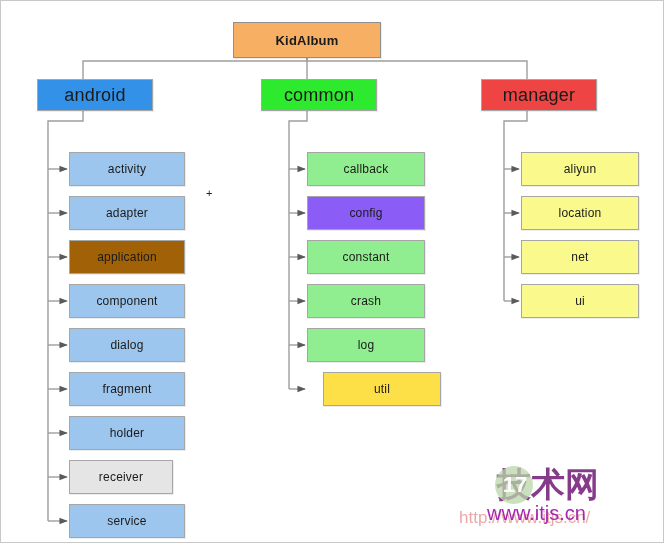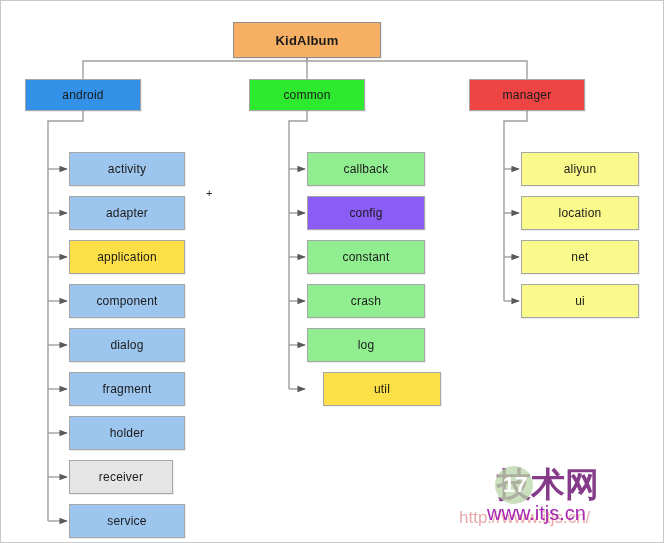--- a/index.html
+++ b/index.html
@@ -38,21 +38,22 @@
     color: #1a1a1a;
     letter-spacing: 0.2px;
     box-shadow: 1px 1px 0 rgba(0,0,0,0.07);
   }
   .node.root {
     font-weight: bold;
     font-size: 13px;
     border-color: #8f8f8f;
   }
   .node.lvl1 {
-    font-size: 12px;
+    font-size: 18px;
+    margin-left: 12px;
   }
   .watermark {
     position: absolute;
     right: 8px;
     bottom: 6px;
     width: 196px;
     height: 78px;
     pointer-events: none;
   }
   .wm-logo {
@@ -164,21 +165,21 @@
 
   <div class="node root" style="left: 232px; top: 6px; width: 148px; height: 36px; background: rgb(247, 175, 99); margin-top: 15px;">KidAlbum</div>
 
   <div class="node lvl1" style="left: 24px; top: 78px; width: 116px; height: 32px; background: rgb(51, 146, 232);">android</div>
   <div class="node lvl1" style="left: 248px; top: 78px; width: 116px; height: 32px; background: rgb(46, 234, 46);">common</div>
   <div class="node lvl1" style="left: 468px; top: 78px; width: 116px; height: 32px; background: #ef4444;">manager</div>
 
   <div id="leaf-host">
       <div class="node leaf" style="left: 68px; top: 151px; width: 116px; height: 34px; background: rgb(157, 198, 238);">activity</div>
       <div class="node leaf" style="left: 68px; top: 195px; width: 116px; height: 34px; background: rgb(157, 198, 238);">adapter</div>
-      <div class="node leaf" style="left: 68px; top: 239px; width: 116px; height: 34px; background: #fde047;">application</div>
+      <div class="node leaf" style="left: 68px; top: 239px; width: 116px; height: 34px; background: #a16207;">application</div>
       <div class="node leaf" style="left: 68px; top: 283px; width: 116px; height: 34px; background: rgb(157, 198, 238);">component</div>
       <div class="node leaf" style="left: 68px; top: 327px; width: 116px; height: 34px; background: rgb(157, 198, 238);">dialog</div>
       <div class="node leaf" style="left: 68px; top: 371px; width: 116px; height: 34px; background: rgb(157, 198, 238);">fragment</div>
       <div class="node leaf" style="left: 68px; top: 415px; width: 116px; height: 34px; background: rgb(157, 198, 238);">holder</div>
       <div class="node leaf" style="left: 68px; top: 459px; width: 104px; height: 34px; background: #e5e5e5;">receiver</div>
       <div class="node leaf" style="left: 68px; top: 503px; width: 116px; height: 34px; background: rgb(157, 198, 238);">service</div>
       <div class="node leaf" style="left: 306px; top: 151px; width: 118px; height: 34px; background: rgb(144, 238, 144);">callback</div>
       <div class="node leaf" style="left: 306px; top: 195px; width: 118px; height: 34px; background: #8b5cf6;">config</div>
       <div class="node leaf" style="left: 306px; top: 239px; width: 118px; height: 34px; background: rgb(144, 238, 144);">constant</div>
       <div class="node leaf" style="left: 306px; top: 283px; width: 118px; height: 34px; background: rgb(144, 238, 144);">crash</div>

